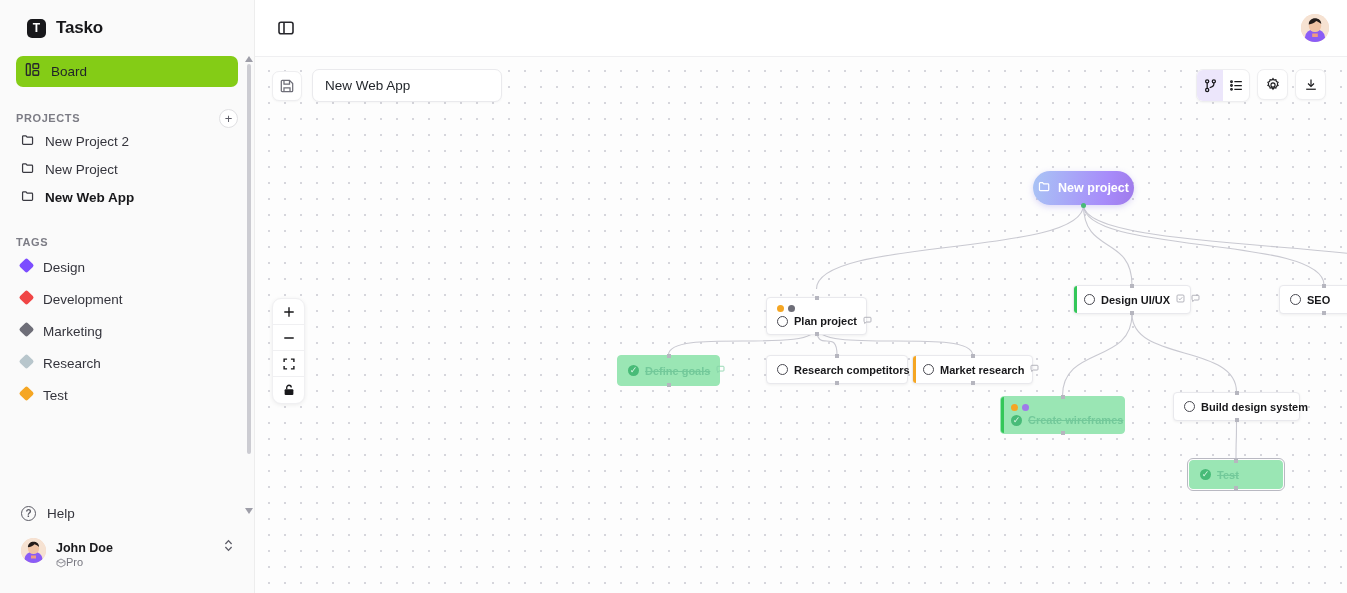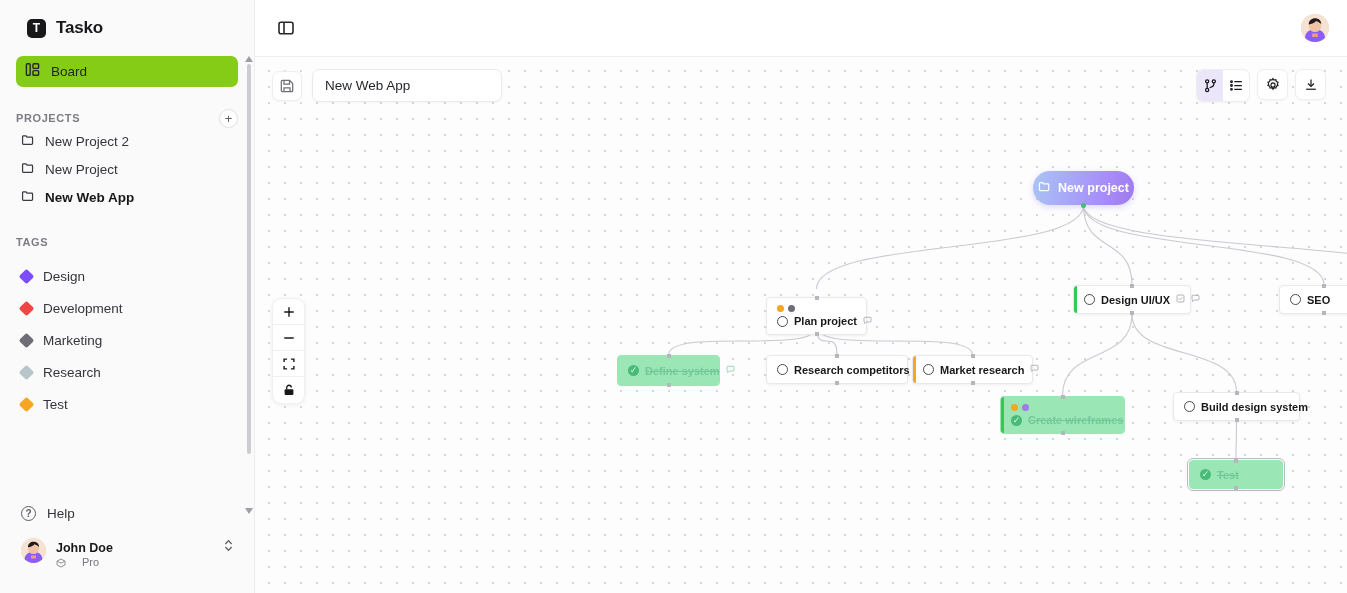--- a/index.html
+++ b/index.html
@@ -44,21 +44,21 @@
 
   .proj-list { }
   .proj-item {
     height: 28px; display: flex; align-items: center; gap: 10px;
     padding-left: 21px; cursor: pointer; font-size: 13.5px; color: #34343c;
   }
   .proj-item.active { font-weight: 700; color: #18181b; }
 
   .tag-list { margin-top: 9px; }
   .tag-item {
-    height: 32px; display: flex; align-items: center; gap: 11px;
+    height: 32px; display: flex; align-items: flex-start; gap: 11px;
     padding-left: 21px; cursor: pointer; font-size: 13.5px; color: #34343c;
   }
   .diamond { width: 11px; height: 11px; transform: rotate(45deg); border-radius: 2px; }
 
   .help-row {
     position: absolute; left: 21px; top: 506px;
     display: flex; align-items: center; gap: 11px; cursor: pointer;
     font-size: 13.5px; color: #34343c;
   }
   .circ-q {
@@ -69,21 +69,21 @@
   .user-row {
     position: absolute; left: 21px; top: 538px; width: 213px; height: 38px;
     display: flex; align-items: flex-start; gap: 10px; cursor: pointer;
   }
   .avatar-sm {
     width: 25px; height: 25px; border-radius: 50%; overflow: hidden;
     background: #f4d8c6; position: relative; flex: 0 0 25px;
   }
   .user-meta { flex: 1; line-height: 1.15; }
   .user-name { font-size: 12.5px; font-weight: 700; color: #18181b; }
-  .user-plan { font-size: 11px; color: #76767f; display: flex; align-items: center; gap: 16px; }
+  .user-plan { font-size: 11px; color: #76767f; display: flex; align-items: center; gap: 0; }
   .updown { color: #6a6a73; font-size: 11px; }
 
   .sb-scroll {
     position: absolute; right: 2px; top: 52px; width: 7px; height: 414px;
   }
   .sb-track { position: absolute; left: 1.5px; top: 12px; width: 4.5px; height: 390px;
     background: #ccccd2; border-radius: 3px; }
   .sb-arrow { position: absolute; left: 0; width: 0; height: 0;
     border-left: 4.5px solid transparent; border-right: 4.5px solid transparent; }
   .sb-arrow.up { top: 4px; border-bottom: 6px solid #9e9ea8; }
@@ -386,21 +386,21 @@
       <span class="chk"></span>
       <span class="node-label">SEO</span>
 
     </span>
     <span class="hdl-gray t"></span>
     <span class="hdl-gray b"></span>
           </div>
           <div class="node done" style="left: 362px; top: 298px; width: 103px; height: 31px;">
             <span class="node-row">
       <span class="chk ok">✓</span>
-      <span class="node-label">Define system</span>
+      <span class="node-label">Define goals</span>
       <span class="mini"><svg width="9" height="9" viewBox="0 0 14 14" fill="none" stroke="currentColor" stroke-width="1.3">
                   <path d="M1.6 3.2a1.2 1.2 0 0 1 1.2-1.2h8.4a1.2 1.2 0 0 1 1.2 1.2v5a1.2 1.2 0 0 1-1.2 1.2H5.2L2.6 11.6V9.4a1.2 1.2 0 0 1-1-1.2z"></path>
                 </svg></span>
     </span>
     <span class="hdl-gray t"></span>
     <span class="hdl-gray b"></span>
           </div>
           <div class="node" style="left: 511px; top: 298px; width: 142px; height: 29px;">
             <span class="node-row">
       <span class="chk"></span>

